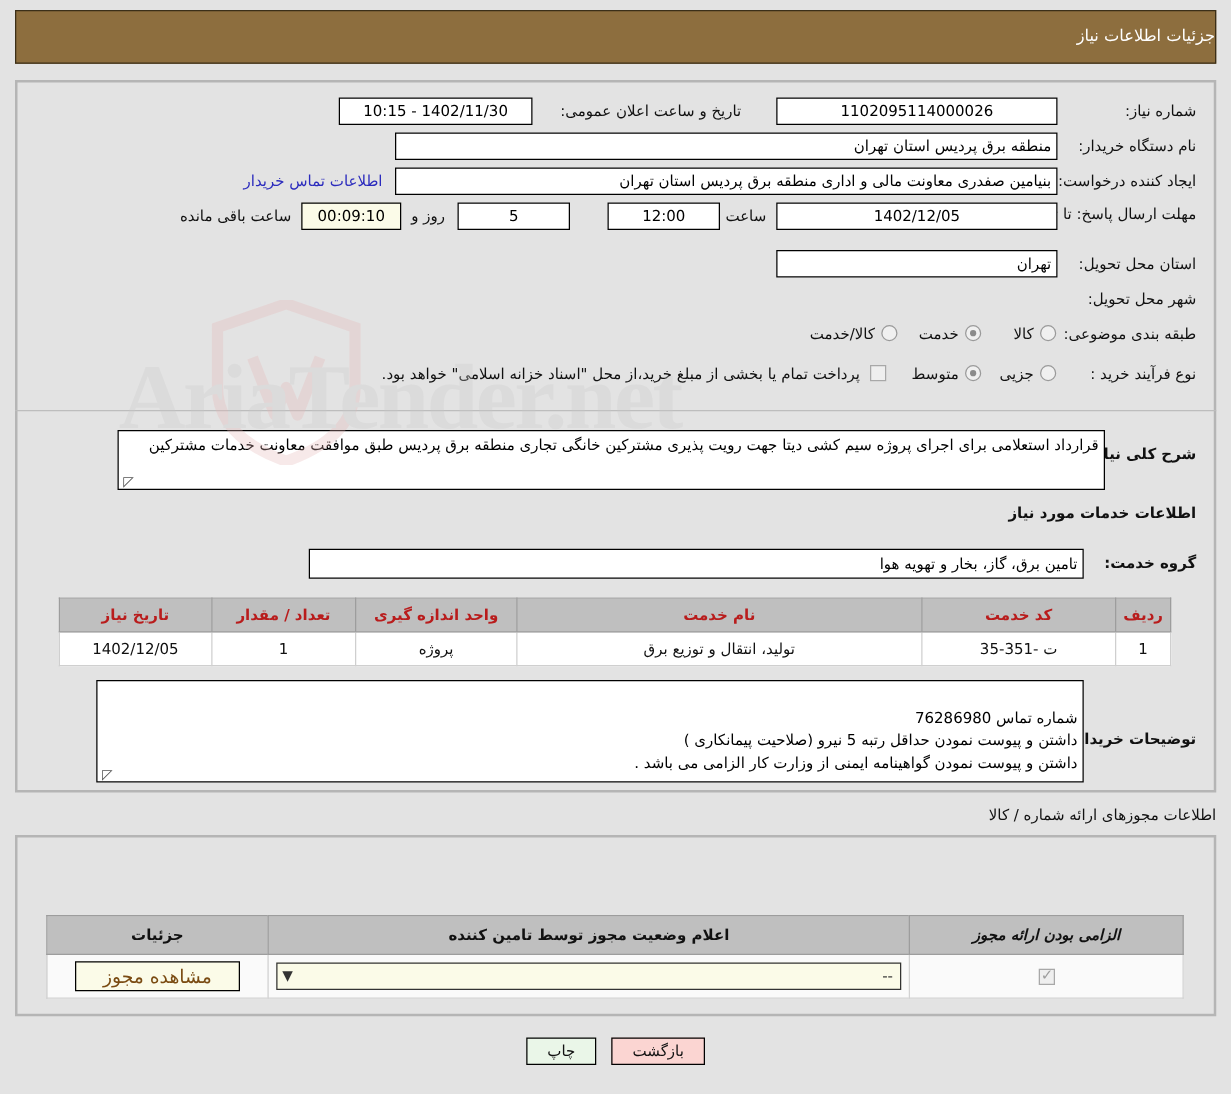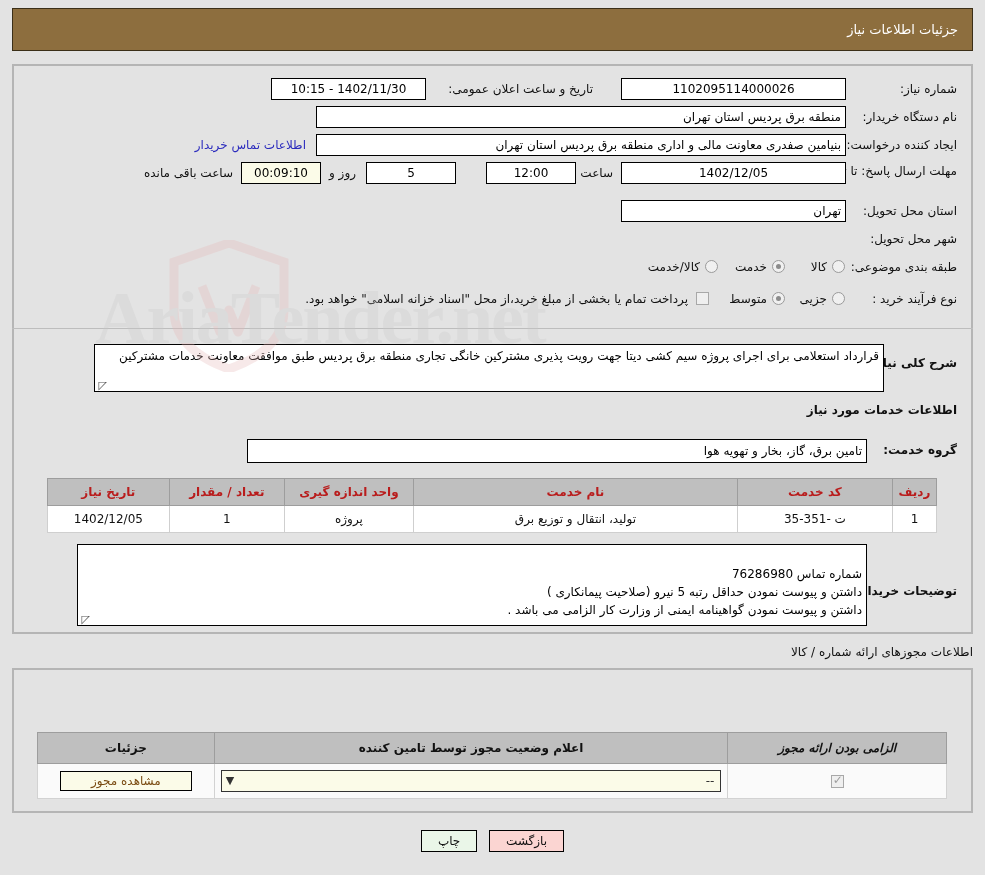--- a/index.html
+++ b/index.html
@@ -49,21 +49,20 @@
   .title-bar {
     position: absolute;
     left: 12px; top: 8px;
     width: 961px; height: 43px;
     background: #8d6e3e;
     border: 1px solid #3b2f18;
     box-sizing: border-box;
     color: #ffffff;
     font-size: 13px;
     line-height: 41px;
-    padding-right: 14px;
     z-index: 3;
   }
 
   
   .panel {
     position: absolute;
     left: 12px; top: 64px;
     width: 961px; height: 570px;
     border: 2px solid #b5b5b5;
     background: #e3e3e3;
@@ -265,21 +264,21 @@
   }
   .select-box .val {
     position: absolute;
     right: 6px; top: 0;
     line-height: 20px;
   }
   .mini-btn {
     display: inline-block;
     background: #fbfbe8;
     border: 1px solid #000;
-    font-size: 12px;
+    font-size: 15px;
     color: #7a4b12;
     padding: 2px 10px;
     cursor: pointer;
     min-width: 110px;
     text-align: center;
   }
 
   
   .footer {
     position: absolute;

